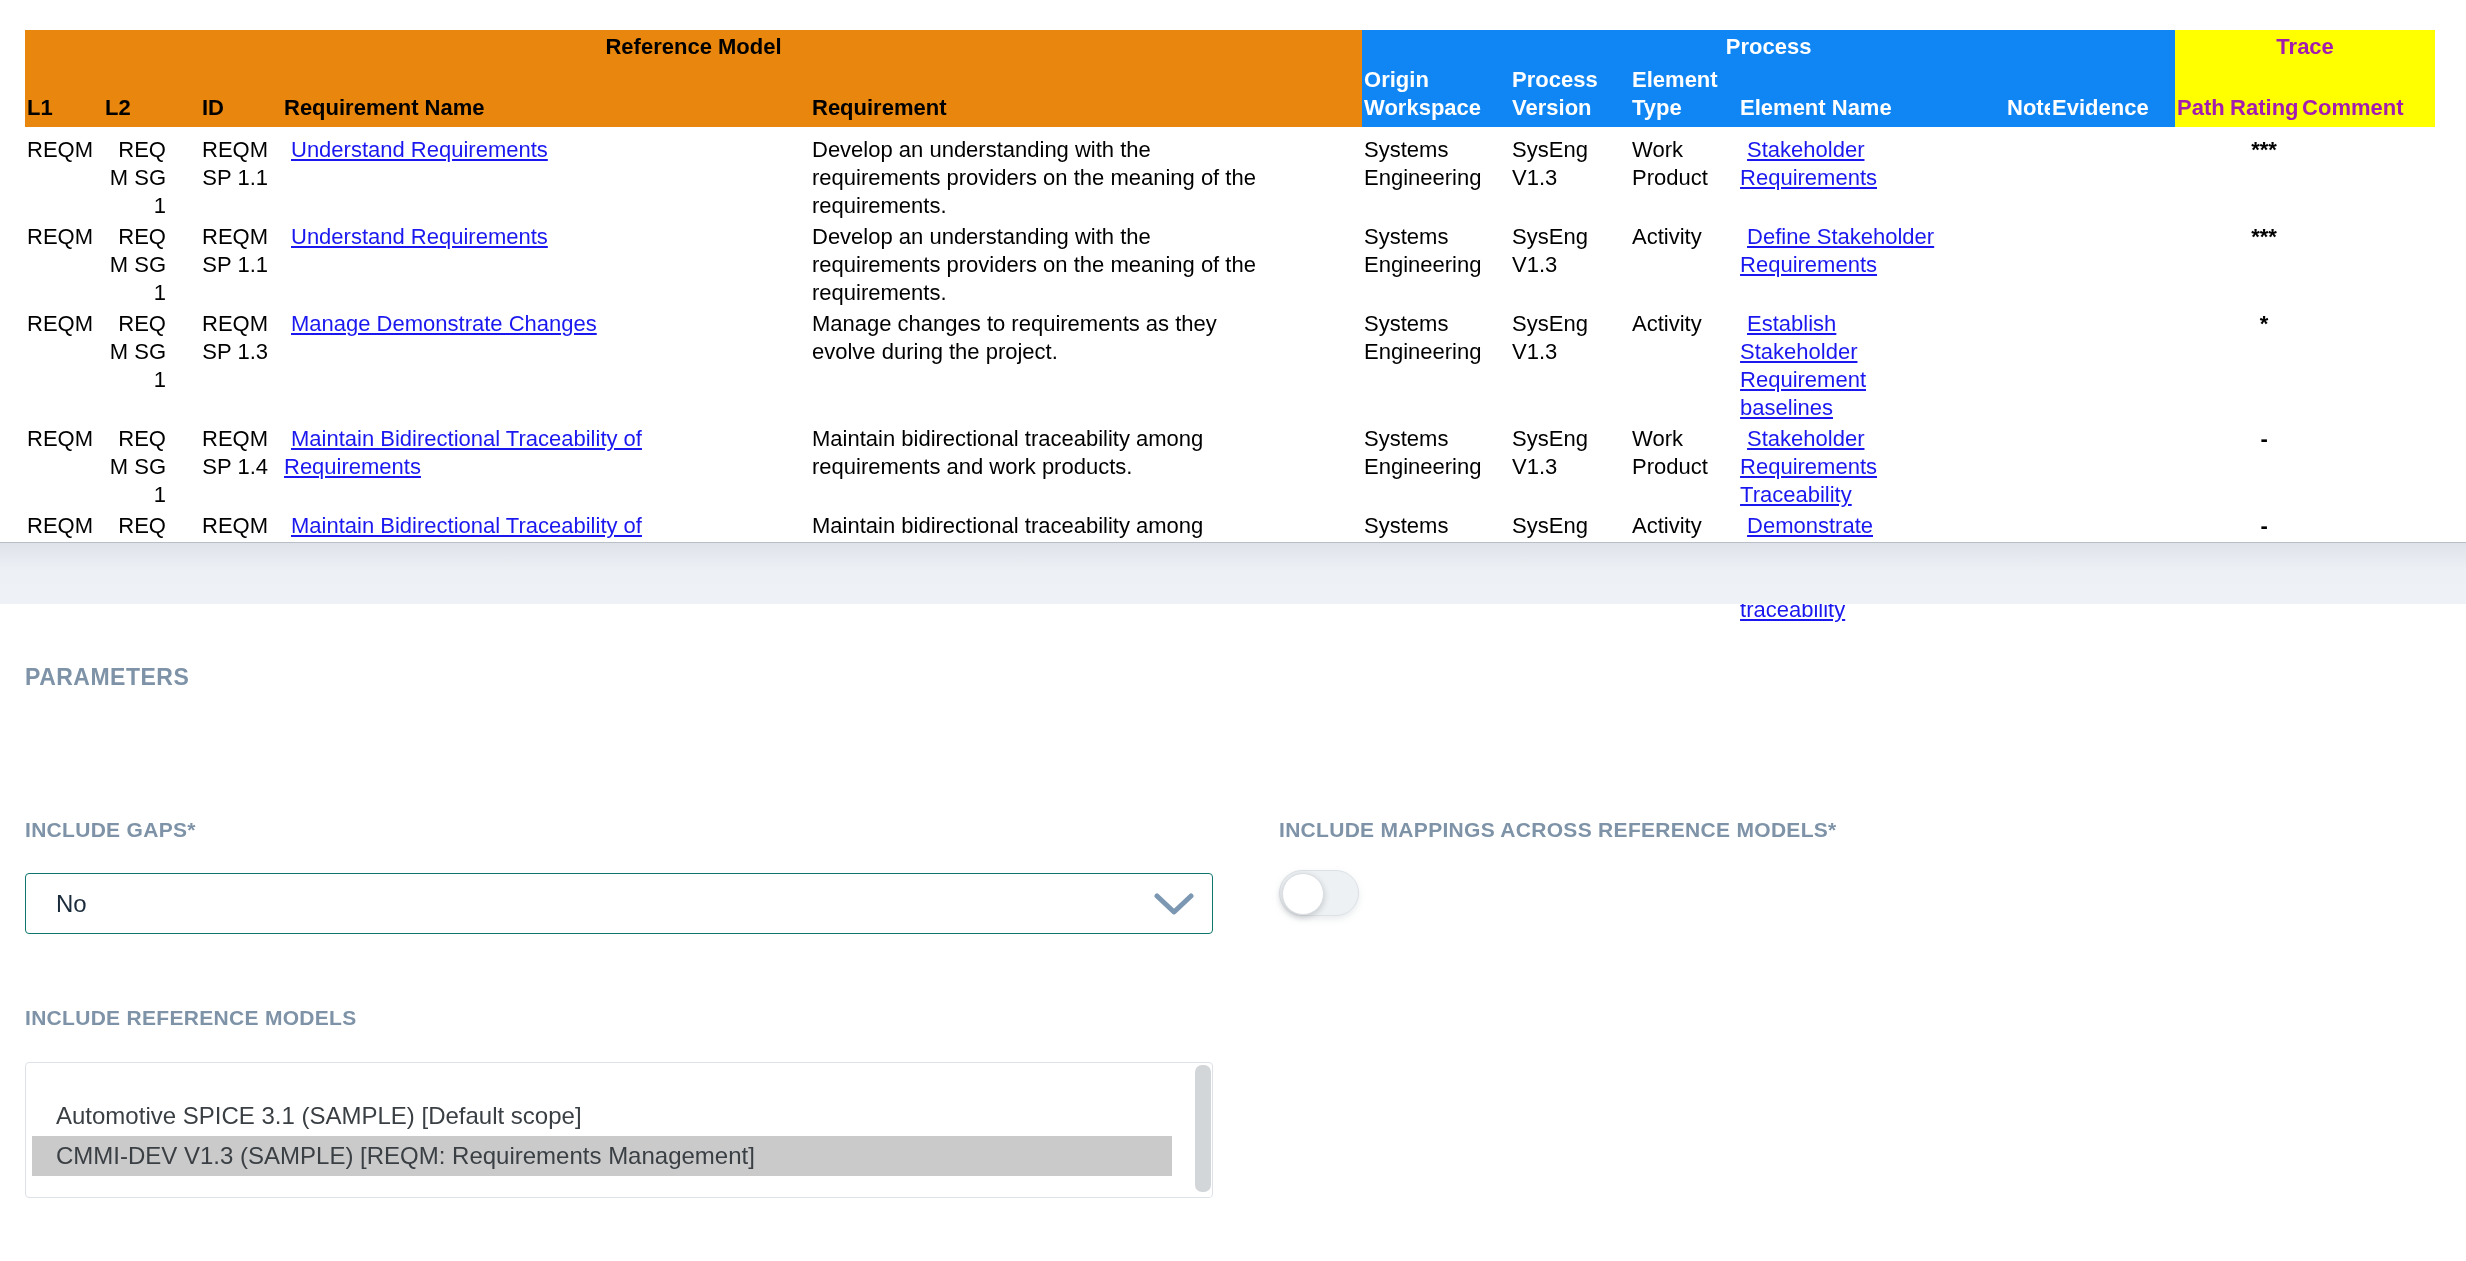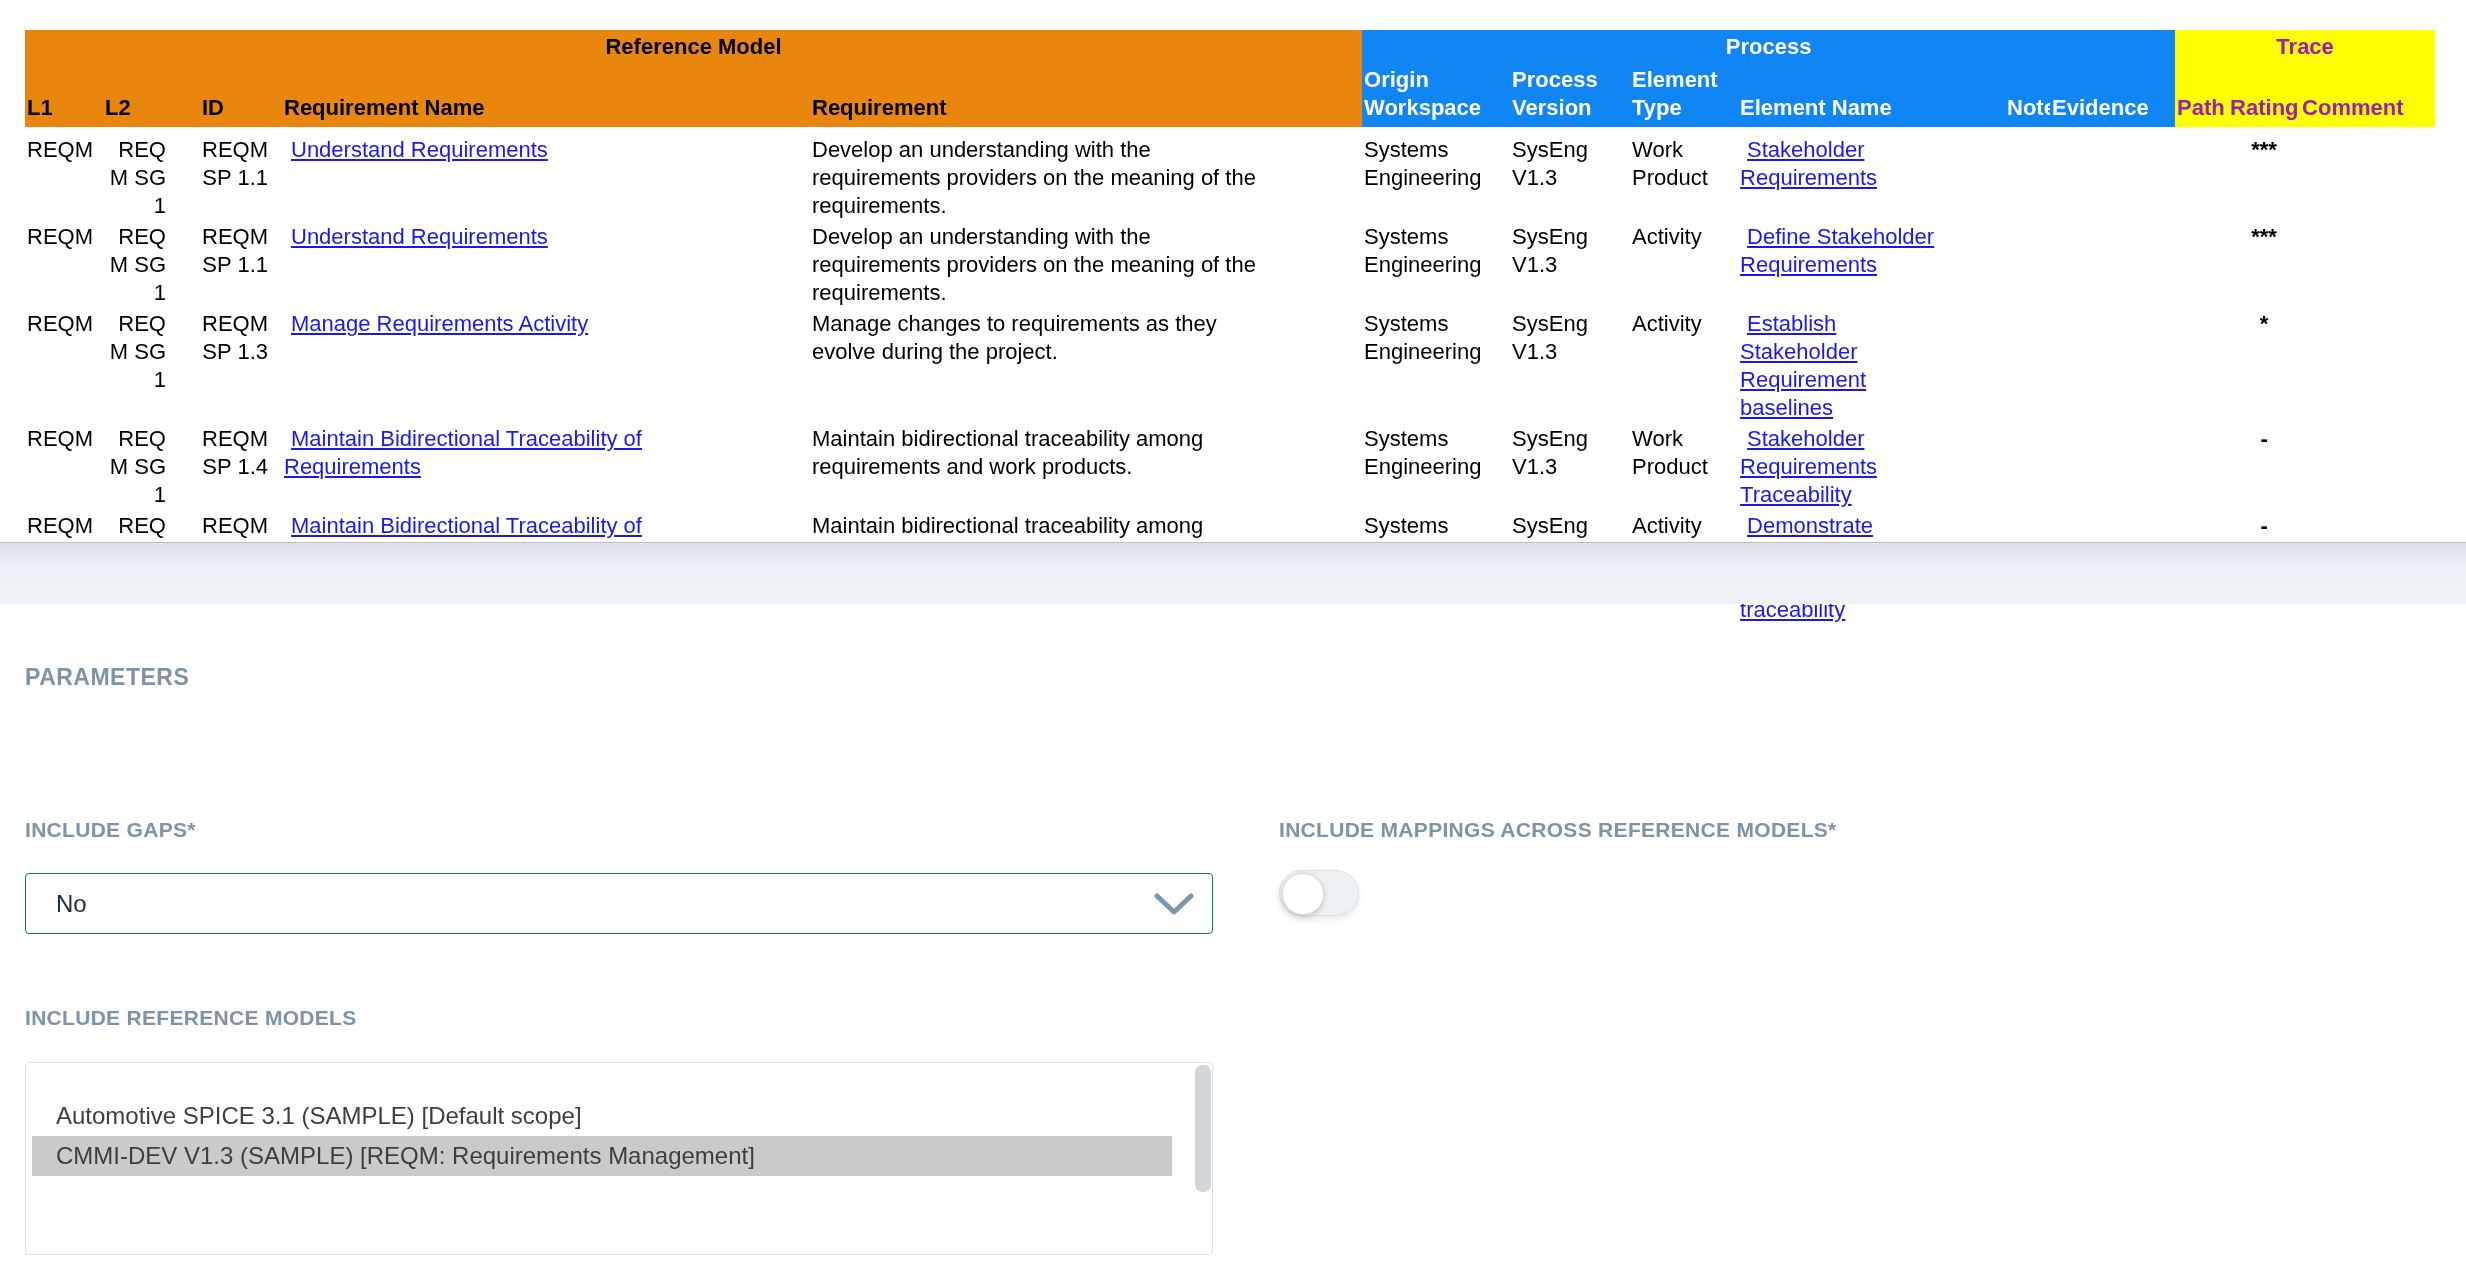--- a/index.html
+++ b/index.html
@@ -45,21 +45,21 @@
         border:1px solid #0f766e;border-radius:4px;background:#fff;cursor:pointer;}
   .select .val{position:absolute;left:30px;top:0;height:59px;line-height:59px;font-size:24px;color:#1a2b3c;}
   .select svg{position:absolute;right:18px;top:19px;}
 
   .toggle{position:absolute;left:1279px;top:870px;width:80px;height:46px;box-sizing:border-box;
         border:1px solid #dde1e5;border-radius:23px;background:#eef1f4;cursor:pointer;
         box-shadow:0 3px 6px rgba(160,170,180,.25);}
   .toggle .knob{position:absolute;left:2px;top:2px;width:40px;height:40px;border-radius:50%;
         background:#fff;border:1px solid #d9dee2;box-shadow:0 2px 6px rgba(0,0,0,.18);}
 
-  .listbox{position:absolute;left:25px;top:1062px;width:1188px;height:193px;box-sizing:border-box;
+  .listbox{position:absolute;left:25px;top:1062px;width:1188px;height:136px;box-sizing:border-box;
         border:1px solid #dde2e8;border-radius:4px;background:#fff;padding-top:33px;overflow:hidden;}
   .listbox .opt{height:40px;line-height:40px;font-size:24px;color:#3a3f44;
         margin:0 40px 0 6px;padding-left:24px;white-space:nowrap;cursor:pointer;}
   .listbox .opt.selected{background:#cacaca;}
   .scrollbar{position:absolute;right:1px;top:1px;width:16px;height:153px;background:#fff;}
   .scrollbar .thumb{position:absolute;left:0;top:1px;width:16px;height:127px;background:#d3d6d9;border-radius:7px;cursor:pointer;}
 </style>
 </head>
 <body>
 
@@ -135,21 +135,21 @@
         <td></td>
         <td></td>
         <td></td>
         <td class="c-rating">***</td>
         <td></td>
       </tr>
       <tr>
         <td class="c-l1">REQM</td>
         <td class="c-l2">REQM SG 1</td>
         <td class="c-id">REQM SP 1.3</td>
-        <td class="c-reqname"><a class="lnk">Manage Requirements Activity</a></td>
+        <td class="c-reqname"><a class="lnk">Manage Demonstrate Changes</a></td>
         <td class="c-req">Manage changes to requirements as they evolve during the project.</td>
         <td class="c-ow">Systems Engineering</td>
         <td class="c-pv">SysEng V1.3</td>
         <td class="c-et">Activity</td>
         <td class="c-en"><a class="lnk">Establish Stakeholder Requirement baselines</a></td>
         <td></td>
         <td></td>
         <td></td>
         <td class="c-rating">*</td>
         <td></td>

